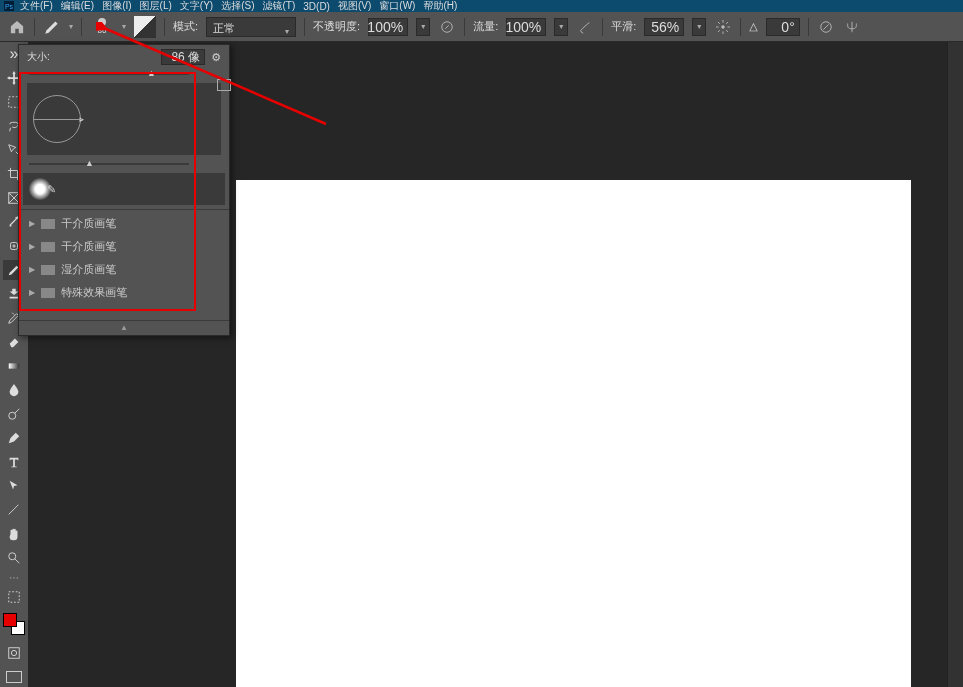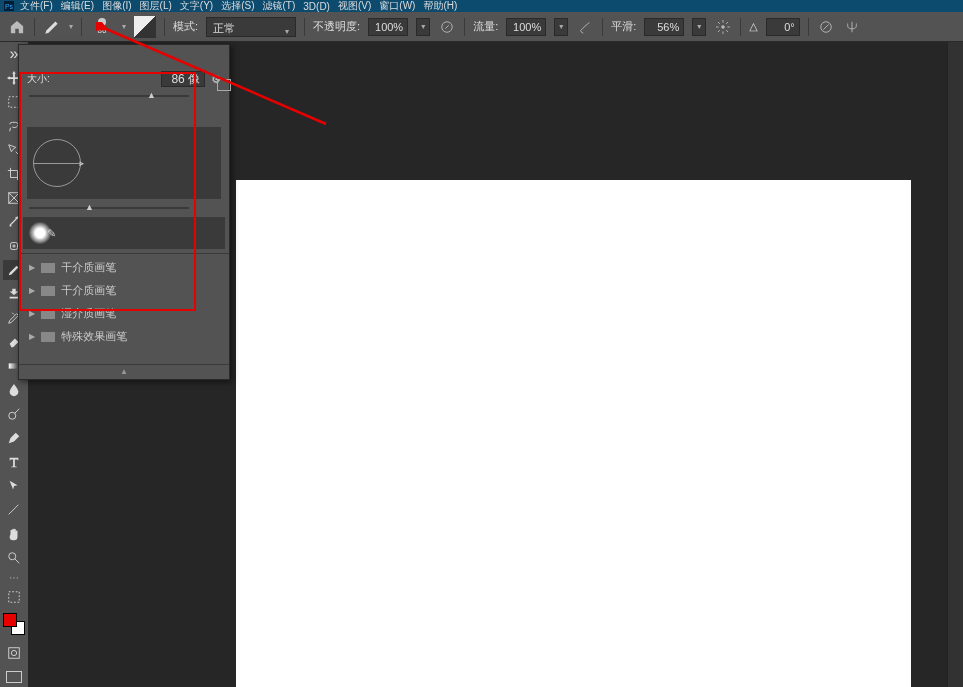--- a/index.html
+++ b/index.html
@@ -10,21 +10,21 @@
 .menubar .menu-item { margin-right: 8px; cursor: default; }
 
 .optbar { background: #535353; height: 30px; display: flex; align-items: center; padding: 0 8px; font-size: 11px; color: #ddd; border-bottom: 1px solid #2a2a2a; gap: 8px; position: relative; }
 .optbar .sep { width: 1px; height: 18px; background: #3a3a3a; }
 .brush-tip { width: 18px; height: 18px; display: flex; align-items: center; justify-content: center; }
 .brush-size-btn { display: flex; flex-direction: column; align-items: center; width: 24px; font-size: 8px; color: #ddd; }
 .brush-size-btn .dot { width: 8px; height: 8px; border-radius: 50%; background: #ccc; }
 .panel-toggle { width: 22px; height: 22px; background: linear-gradient(135deg,#eee 50%,#333 50%); }
 .label { font-size: 11px; }
 .dropdown { background: #3a3a3a; border: 1px solid #2a2a2a; height: 20px; display: flex; align-items: flex-end; padding: 0 6px; font-size: 11px; color: #ddd; min-width: 90px; justify-content: space-between; }
-.pct-box { background: #3a3a3a; border: 1px solid #2a2a2a; height: 18px; display: flex; align-items: center; justify-content: flex-end; padding: 0 4px; font-size: 11px; color: #ddd; width: 40px; }
+.pct-box { background: #3a3a3a; border: 1px solid #2a2a2a; height: 18px; display: flex; align-items: center; justify-content: flex-end; padding: 0 4px; font-size: 14px; color: #ddd; width: 40px; }
 .arrow-btn { width: 14px; height: 18px; background: #3a3a3a; border: 1px solid #2a2a2a; display: flex; align-items: center; justify-content: center; font-size: 8px; color: #aaa; }
 .opt-icon { width: 18px; height: 18px; display: flex; align-items: center; justify-content: center; color: #bbb; }
 .opt-icon svg { width: 14px; height: 14px; }
 .chevron-down { font-size: 8px; color: #aaa; }
 
 .workspace { position: absolute; left: 28px; top: 42px; right: 16px; bottom: 0; background: #262626; }
 .toolbar { position: absolute; left: 0; top: 42px; width: 28px; bottom: 0; background: #535353; display: flex; flex-direction: column; align-items: center; padding-top: 2px; gap: 4px; }
 .toolbar .tool { width: 22px; height: 20px; display: flex; align-items: center; justify-content: center; color: #ddd; cursor: default; }
 .toolbar .tool.active { background: #3a3a3a; }
 .toolbar .tool svg { width: 14px; height: 14px; }
@@ -34,21 +34,21 @@
 .swatches .bg { position: absolute; width: 14px; height: 14px; background: #fff; border: 1px solid #000; bottom: 0; right: 0; }
 .toolbar .spacer { flex: 1; }
 .toolbar .screen-icon { width: 16px; height: 12px; border: 1px solid #ccc; }
 
 .right-rail { position: absolute; right: 0; top: 42px; width: 16px; bottom: 0; background: #323232; border-left: 1px solid #222; }
 
 .canvas { position: absolute; left: 208px; top: 138px; width: 675px; height: 509px; background: #fff; }
 
 
 .brush-panel { position: absolute; left: 18px; top: 44px; width: 212px; background: #535353; border: 1px solid #2a2a2a; box-shadow: 2px 2px 6px rgba(0,0,0,0.5); z-index: 20; }
-.brush-panel .row { display: flex; align-items: center; padding: 4px 8px; font-size: 10px; color: #ddd; gap: 6px; margin-top: 22px; }
+.brush-panel .row { display: flex; align-items: center; padding: 4px 8px; font-size: 10px; color: #ddd; gap: 6px; }
 .brush-panel .row .lbl { width: 34px; }
 .brush-panel .row .input { background: #3a3a3a; border: 1px solid #2a2a2a; width: 44px; height: 16px; font-size: 12px; text-align: right; padding: 0 4px; display: flex; align-items: center; justify-content: flex-end; }
 .brush-panel .gear { margin-left: auto; font-size: 11px; color: #ccc; }
 .brush-panel .slider { height: 10px; position: relative; padding: 0 8px; }
 .brush-panel .slider:before { content:''; position:absolute; left:10px; right:40px; top:4px; height:2px; background:#3a3a3a; }
 .brush-panel .canvas-row { height: 72px; margin: 4px; background: #3a3a3a; position: relative; display: flex; align-items: center; justify-content: space-between; padding: 6px; }
 .brush-panel .angle-circle { width: 48px; height: 48px; border: 1px solid #999; border-radius: 50%; position: relative; }
 .brush-panel .angle-circle:after { content:''; position:absolute; width:48px; height:1px; background:#999; top:50%; left:0; }
 .brush-panel .stroke-preview { height: 32px; margin: 4px; background: #3a3a3a; display: flex; align-items: center; padding-left: 6px; }
 .brush-panel .stroke-preview .blob { width: 22px; height: 22px; border-radius: 50%; background: radial-gradient(circle,#fff 30%,rgba(255,255,255,0.1) 70%); }

